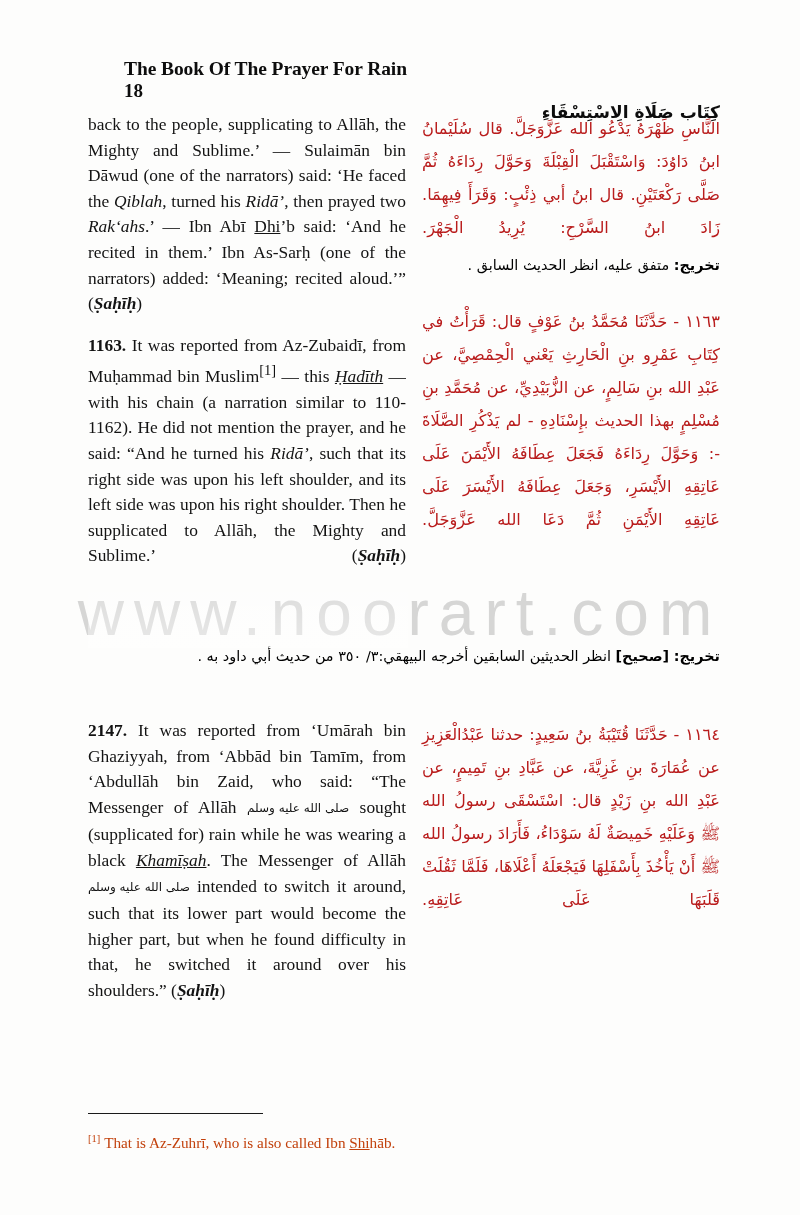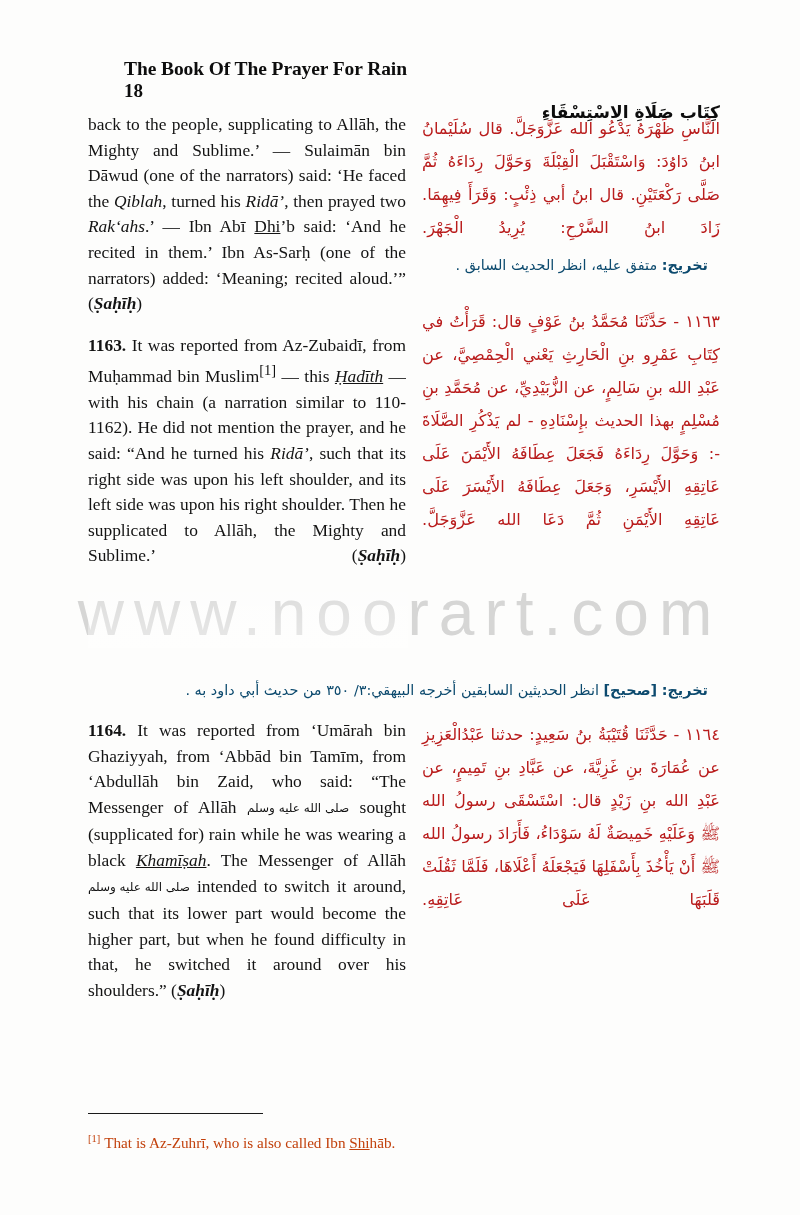--- a/index.html
+++ b/index.html
@@ -109,22 +109,22 @@
     color: #b91c1c;
   }
   .ar-gap-1 { margin-top: 26px; }
 
   .ar-takhrij {
     font-family: "DejaVu Sans", sans-serif;
     font-size: 14.4px;
     line-height: 27px;
     direction: rtl;
     text-align: justify;
-    color: #0c4a6e;
-    margin: 12px;
+    color: #000000;
+    margin: 0;
   }
   .ar-takhrij .lbl { font-weight: bold; }
   .ar-takhrij .grade { font-weight: bold; }
 
   
   .band {
     position: absolute;
     left: 112px;
     right: 80px;
     direction: rtl;
@@ -208,32 +208,32 @@
 
       <p class="ar-takhrij" style="margin-top:8px;">
         <span class="lbl">تخريج:</span>
         <span>متفق عليه، انظر الحديث السابق .</span>
       </p>
 
       <p class="ar-para ar-gap-1">١١٦٣ - حَدَّثَنَا مُحَمَّدُ بنُ عَوْفٍ قال: قَرَأْتُ في كِتَابِ عَمْرِو بنِ الْحَارِثِ يَعْني الْحِمْصِيَّ، عن عَبْدِ الله بنِ سَالِمٍ، عن الزُّبَيْدِيِّ، عن مُحَمَّدِ بنِ مُسْلِمٍ بهذا الحديث بإِسْنَادِهِ - لم يَذْكُرِ الصَّلَاةَ -: وَحَوَّلَ رِدَاءَهُ فَجَعَلَ عِطَافَهُ الأَيْمَنَ عَلَى عَاتِقِهِ الأَيْسَرِ، وَجَعَلَ عِطَافَهُ الأَيْسَرَ عَلَى عَاتِقِهِ الأَيْمَنِ ثُمَّ دَعَا الله عَزَّوَجَلَّ.</p>
     </div>
   </div>
 
-  <div class="band" style="top:665px;">
+  <div class="band" style="top:643px;">
     <p class="ar-takhrij" style="text-align-last:right;">
       <span class="lbl">تخريج:</span>
       <span class="grade">[صحيح]</span>
       <span>انظر الحديثين السابقين أخرجه البيهقي:٣/ ٣٥٠ من حديث أبي داود به .</span>
     </p>
   </div>
 
   <div class="columns" style="top:718px;">
     <div class="col-en">
       <p class="en-para last-left">
-        <span class="hadith-num">1164.</span>
+        <span class="hadith-num">2147.</span>
         <span>It was reported from ‘Umārah bin Ghaziyyah, from ‘Abbād bin Tamīm, from ‘Abdullāh bin Zaid, who said: “The Messenger of Allāh <span class="sallam">صلى الله عليه وسلم</span> sought (supplicated for) rain while he was wearing a black <i><u>Khamīṣah</u></i>. The Messenger of Allāh <span class="sallam">صلى الله عليه وسلم</span> intended to switch it around, such that its lower part would become the higher part, but when he found difficulty in that, he switched it around over his shoulders.” (<i><b>Ṣaḥīḥ</b></i>)</span>
       </p>
     </div>
 
     <div class="col-ar">
       <p class="ar-para">١١٦٤ - حَدَّثَنَا قُتَيْبَةُ بنُ سَعِيدٍ: حدثنا عَبْدُالْعَزِيزِ عن عُمَارَةَ بنِ غَزِيَّةَ، عن عَبَّادِ بنِ تَمِيمٍ، عن عَبْدِ الله بنِ زَيْدٍ قال: اسْتَسْقَى رسولُ الله ﷺ وَعَلَيْهِ خَمِيصَةٌ لَهُ سَوْدَاءُ، فَأَرَادَ رسولُ الله ﷺ أَنْ يَأْخُذَ بِأَسْفَلِهَا فَيَجْعَلَهُ أَعْلَاهَا، فَلَمَّا ثَقُلَتْ قَلَبَهَا عَلَى عَاتِقِهِ.</p>
     </div>
   </div>
 
 

